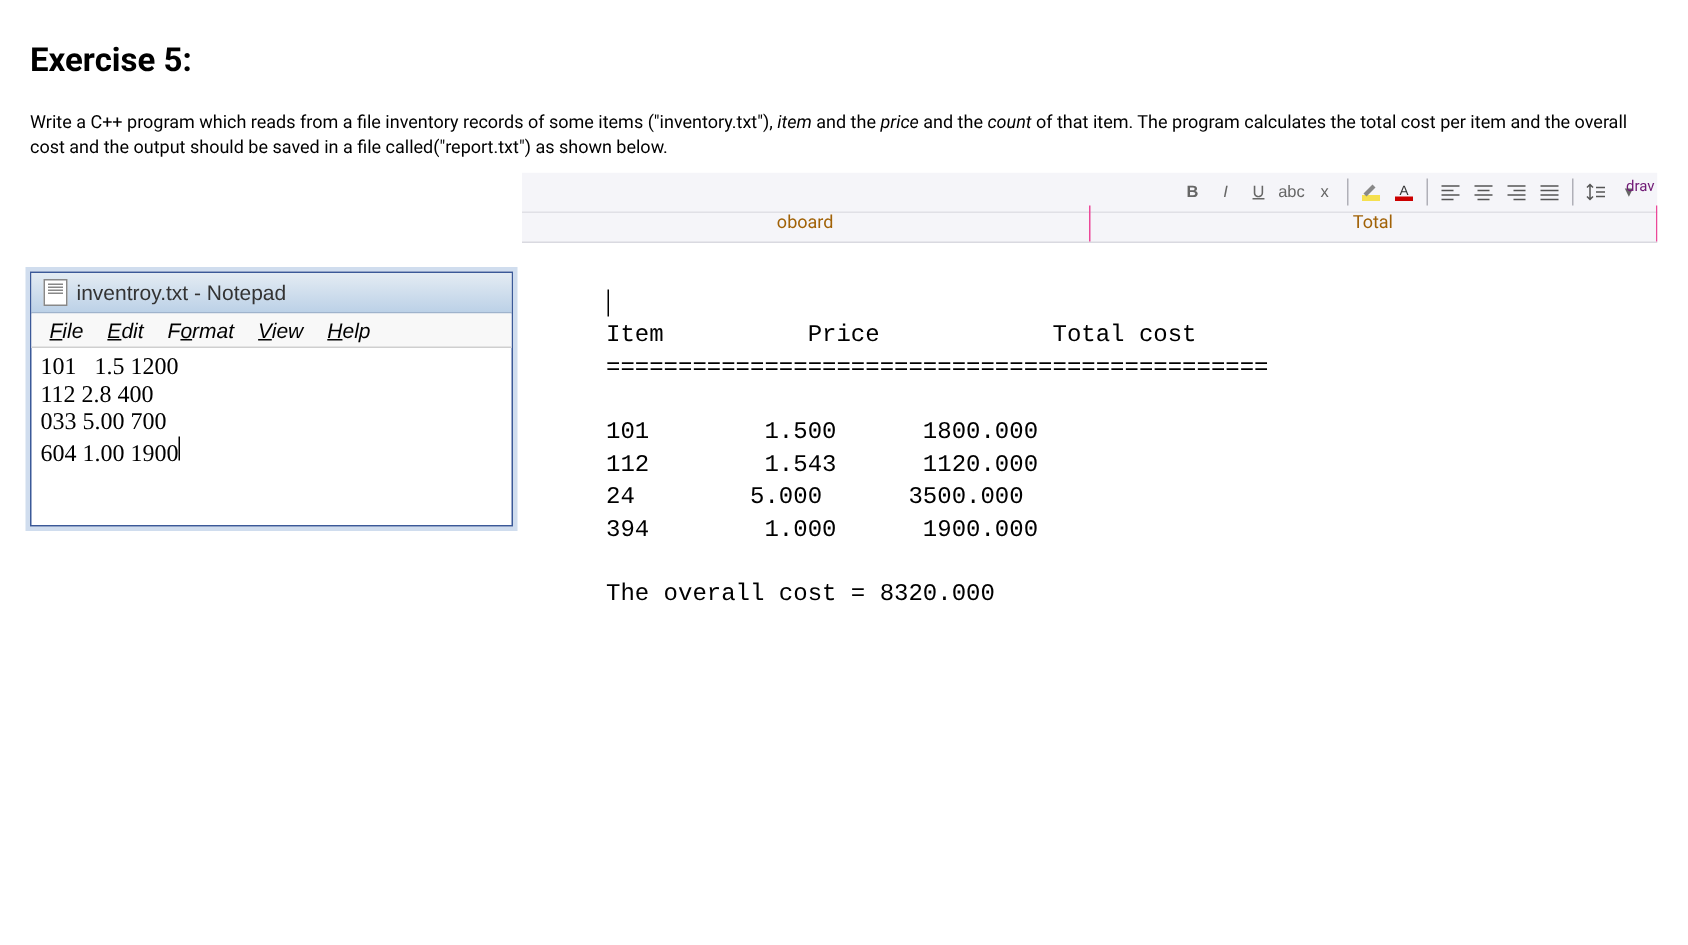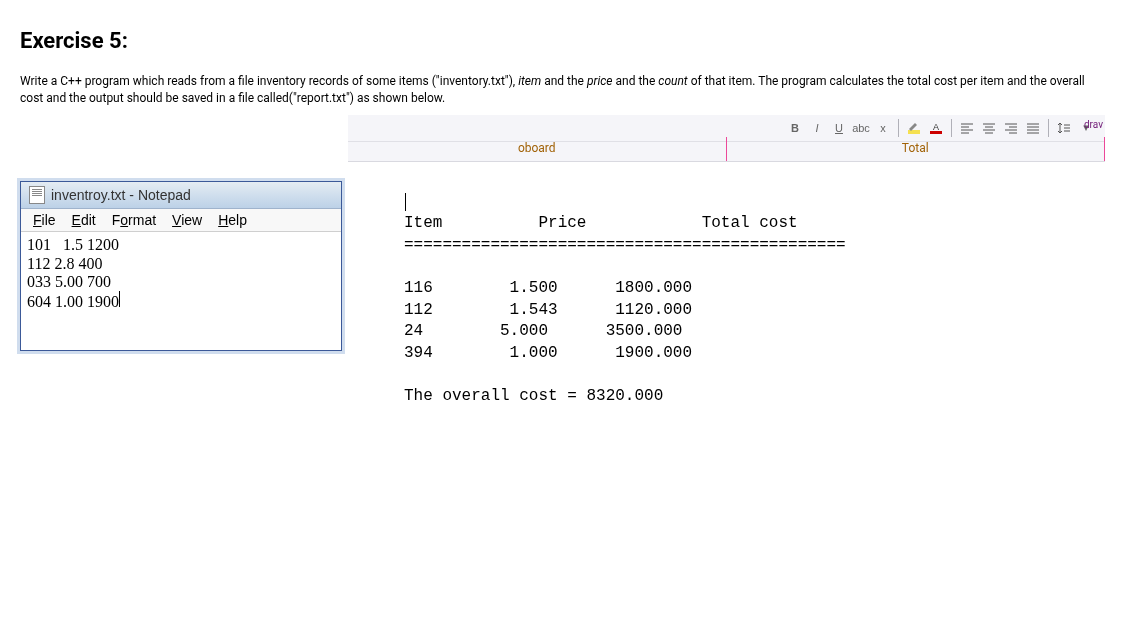--- a/index.html
+++ b/index.html
@@ -64,20 +64,21 @@
       background: #888;
       box-shadow: 0 2px 0 #888, 0 4px 0 #888, 0 6px 0 #888;
     }
     .menubar {
       display: flex;
       gap: 0;
       padding: 2px 4px;
       background: #f8f8f8;
       border-bottom: 1px solid #cfcfcf;
       font-size: 14px;
+      font-style: italic;
     }
     .menu-item {
       padding: 1px 8px;
     }
     .menu-item .ul { text-decoration: underline; }
     .notepad-body {
       padding: 4px 6px;
       font-family: Liberation Serif, serif;
       font-size: 16px;
       line-height: 1.15;
@@ -275,21 +276,21 @@
             <div class="rib-label">Total</div>
           </div>
         </div>
         <span class="draw-truncated">drav</span>
       </div>
 
       <div class="report-body"><span class="text-cursor"></span>
 <span>Item          Price            Total cost</span>
 <span>==============================================</span>
 
-<span>116        1.500      1800.000</span>
+<span>101        1.500      1800.000</span>
 <span>112        1.543      1120.000</span>
 <span>24        5.000      3500.000</span>
 <span>394        1.000      1900.000</span>
 
 <span>The overall cost = 8320.000</span></div>
     </div>
 
   </div>
 </div>
 

